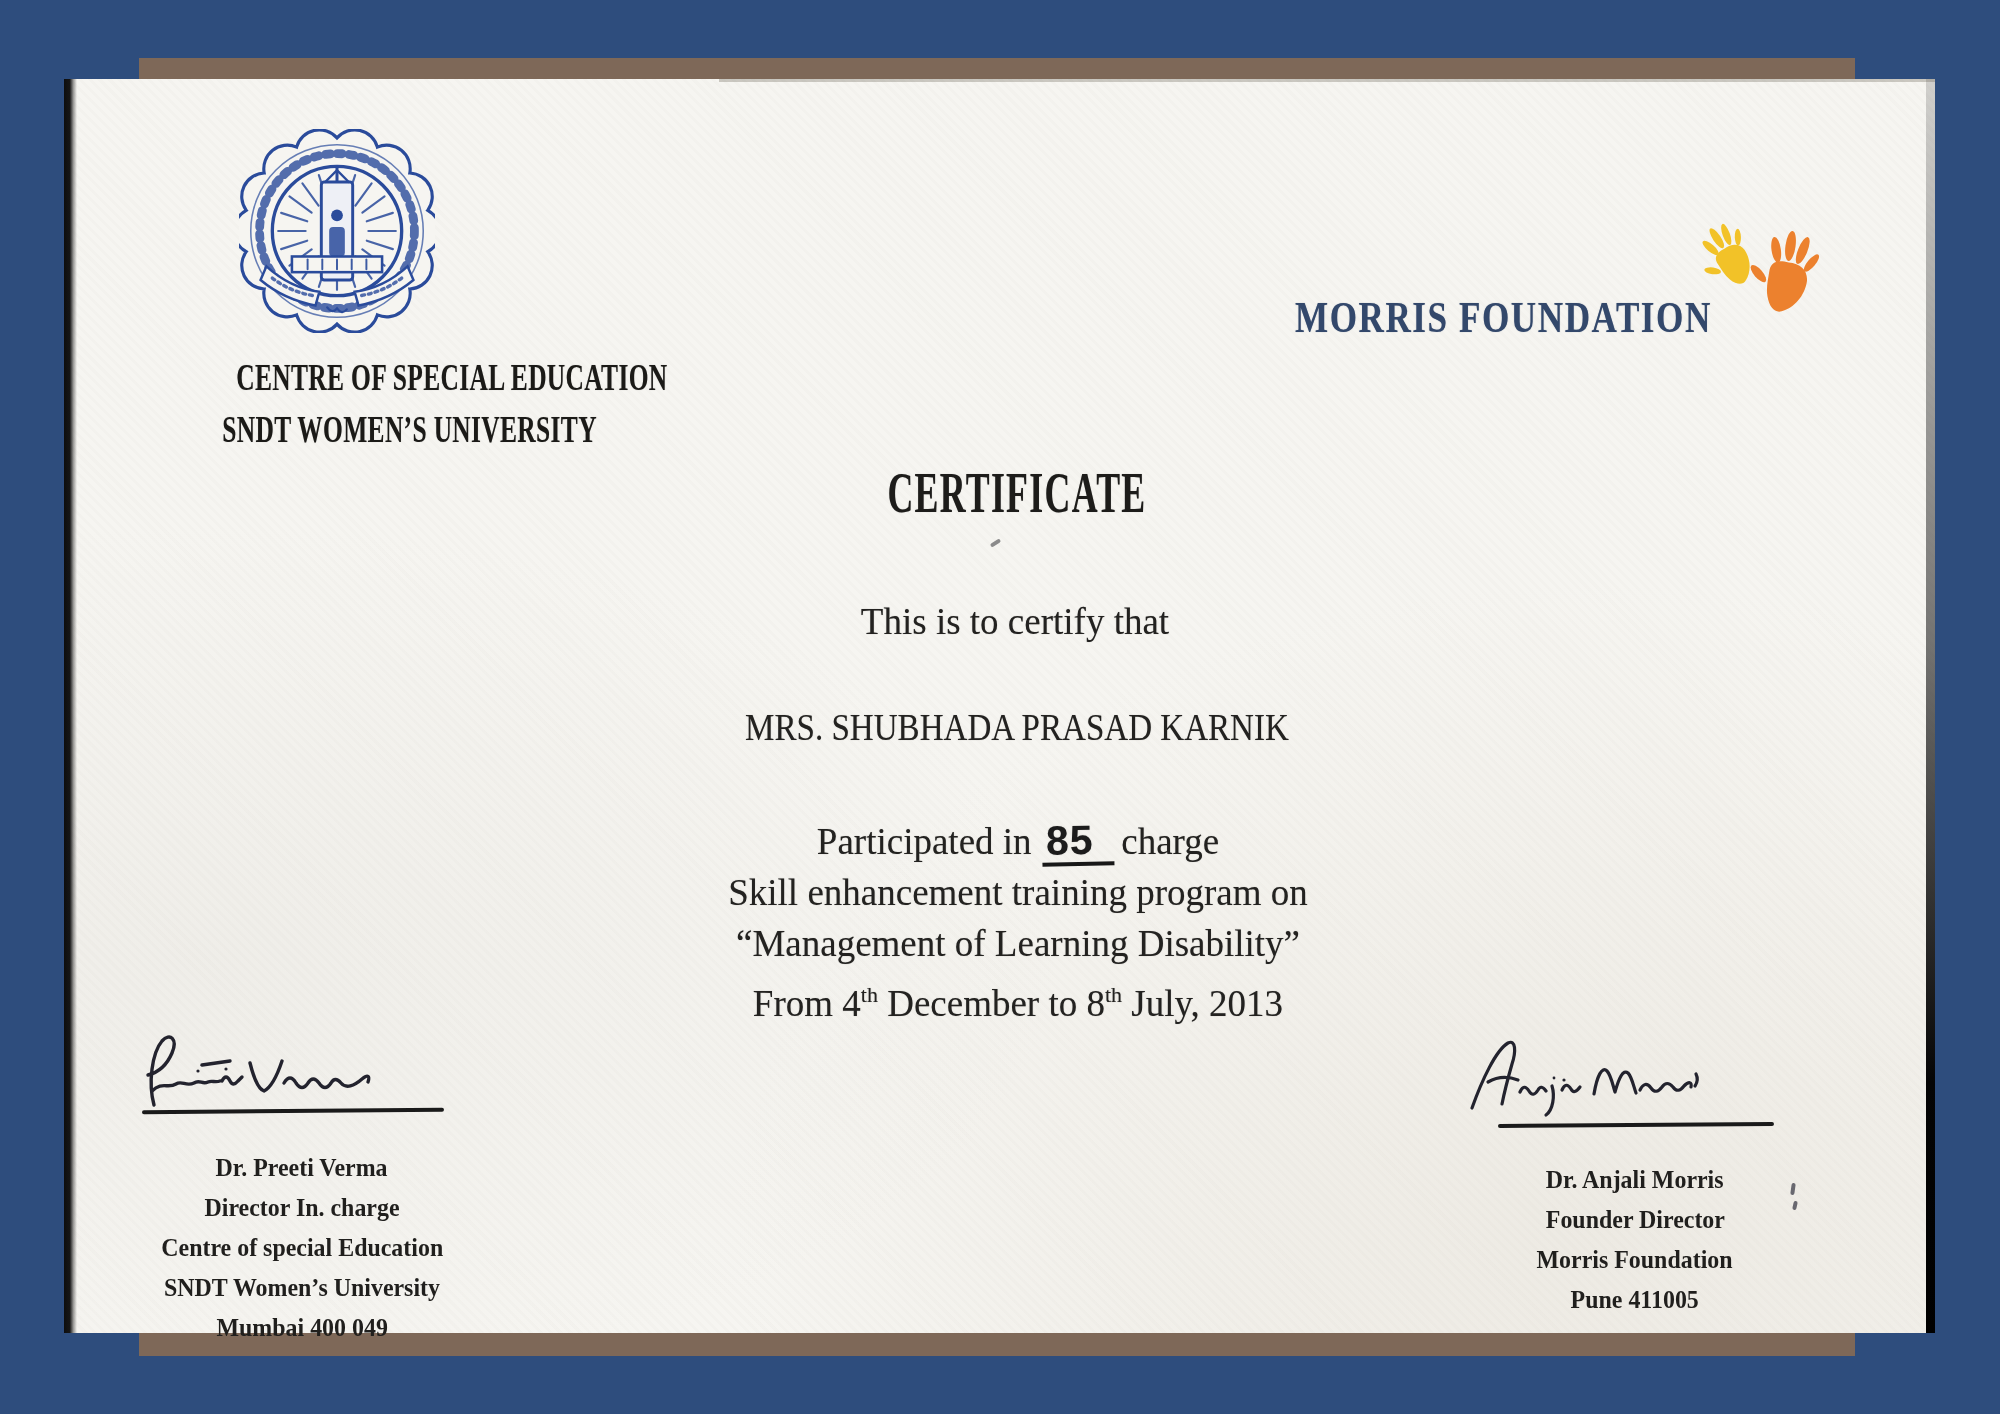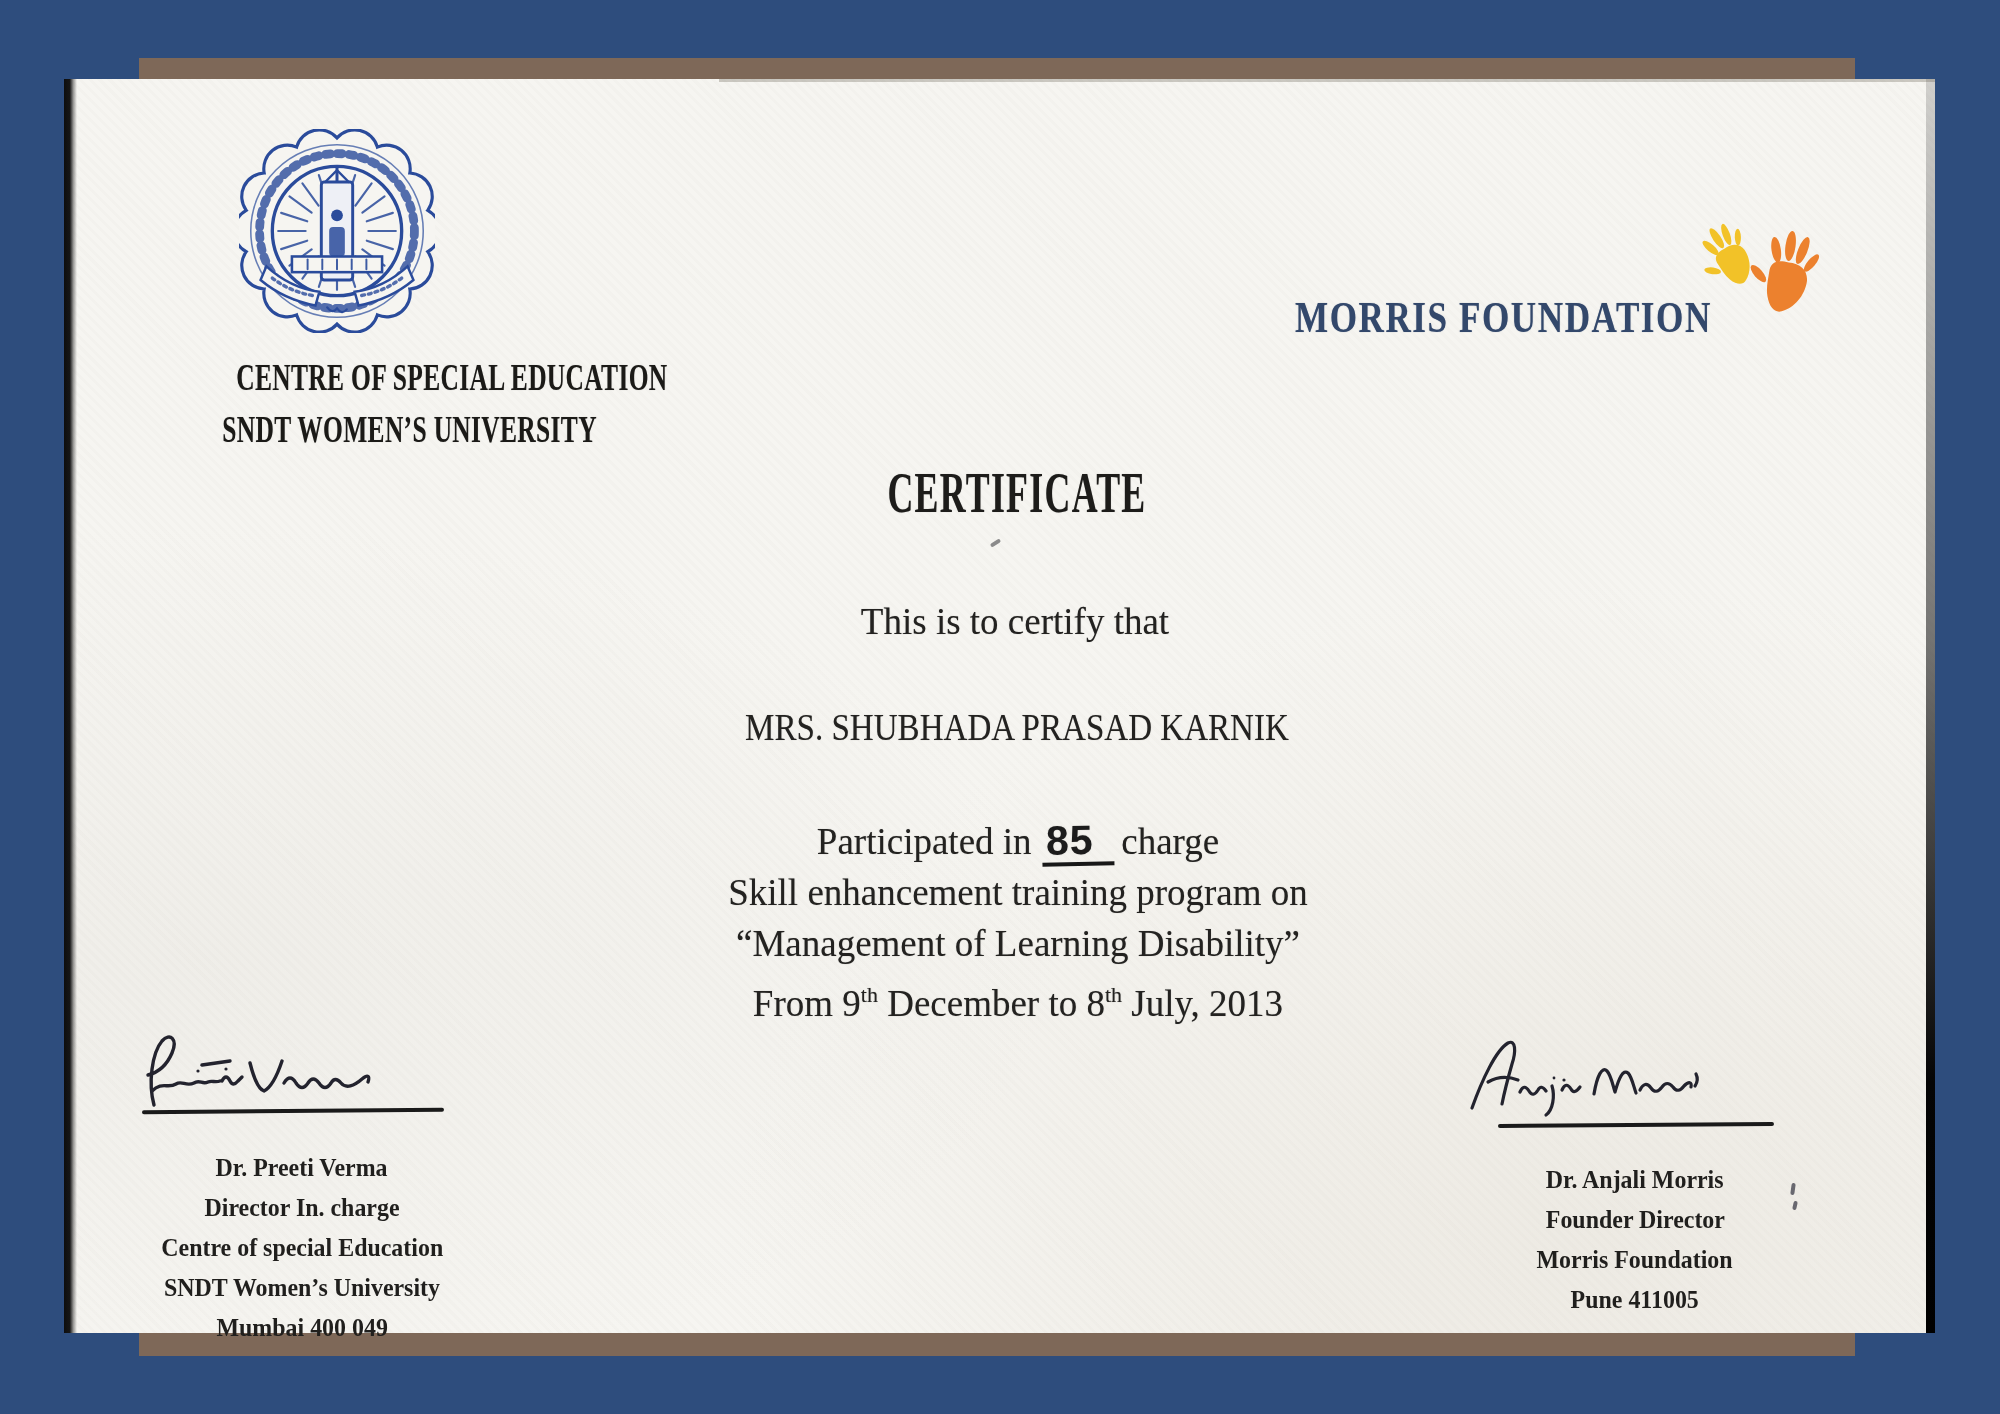--- a/index.html
+++ b/index.html
@@ -134,21 +134,21 @@
     <div class="txt intro center">This is to certify that</div>
 
     <div class="txt rec">
       <span class="squeeze">MRS. SHUBHADA PRASAD KARNIK</span>
     </div>
 
     <div class="bodyblock txt" style="white-space:normal;">
       <div class="bline"><span>Participated in</span><span class="hours">85</span><span>charge</span></div>
       <div class="bline">Skill enhancement training program on</div>
       <div class="bline">“Management of Learning Disability”</div>
-      <div class="bline"><span>From 9</span><sup class="th">th</sup><span> December to 8</span><sup class="th">th</sup><span> July, 2013</span></div>
+      <div class="bline"><span>From 4</span><sup class="th">th</sup><span> December to 8</span><sup class="th">th</sup><span> July, 2013</span></div>
     </div>
 
     <svg style="position:absolute;left:74px;top:952px;" width="255" height="82" viewBox="0 0 255 82">
       <g stroke="#23232e" stroke-width="3.4" fill="none" stroke-linecap="round" stroke-linejoin="round">
         <path d="M16,74 C10,52 14,22 24,10 C32,1 40,8 34,22 C28,36 18,42 10,44"></path>
         <path d="M14,60 C24,50 30,58 38,53 C44,49 48,56 56,52 C62,48 64,54 70,51 C74,49 77,52 82,50"></path>
         <path d="M64,34 L92,30"></path>
         <path d="M84,50 Q88,42 92,50 Q95,56 100,50 L104,46"></path>
         <path d="M112,32 C116,48 120,58 126,60 C134,56 140,42 144,30"></path>
         <path d="M146,52 Q152,42 158,52 Q164,61 170,52 Q175,44 181,52 Q187,61 193,52 Q197,45 203,52 C208,58 216,55 224,48 C230,43 232,45 230,51"></path>

